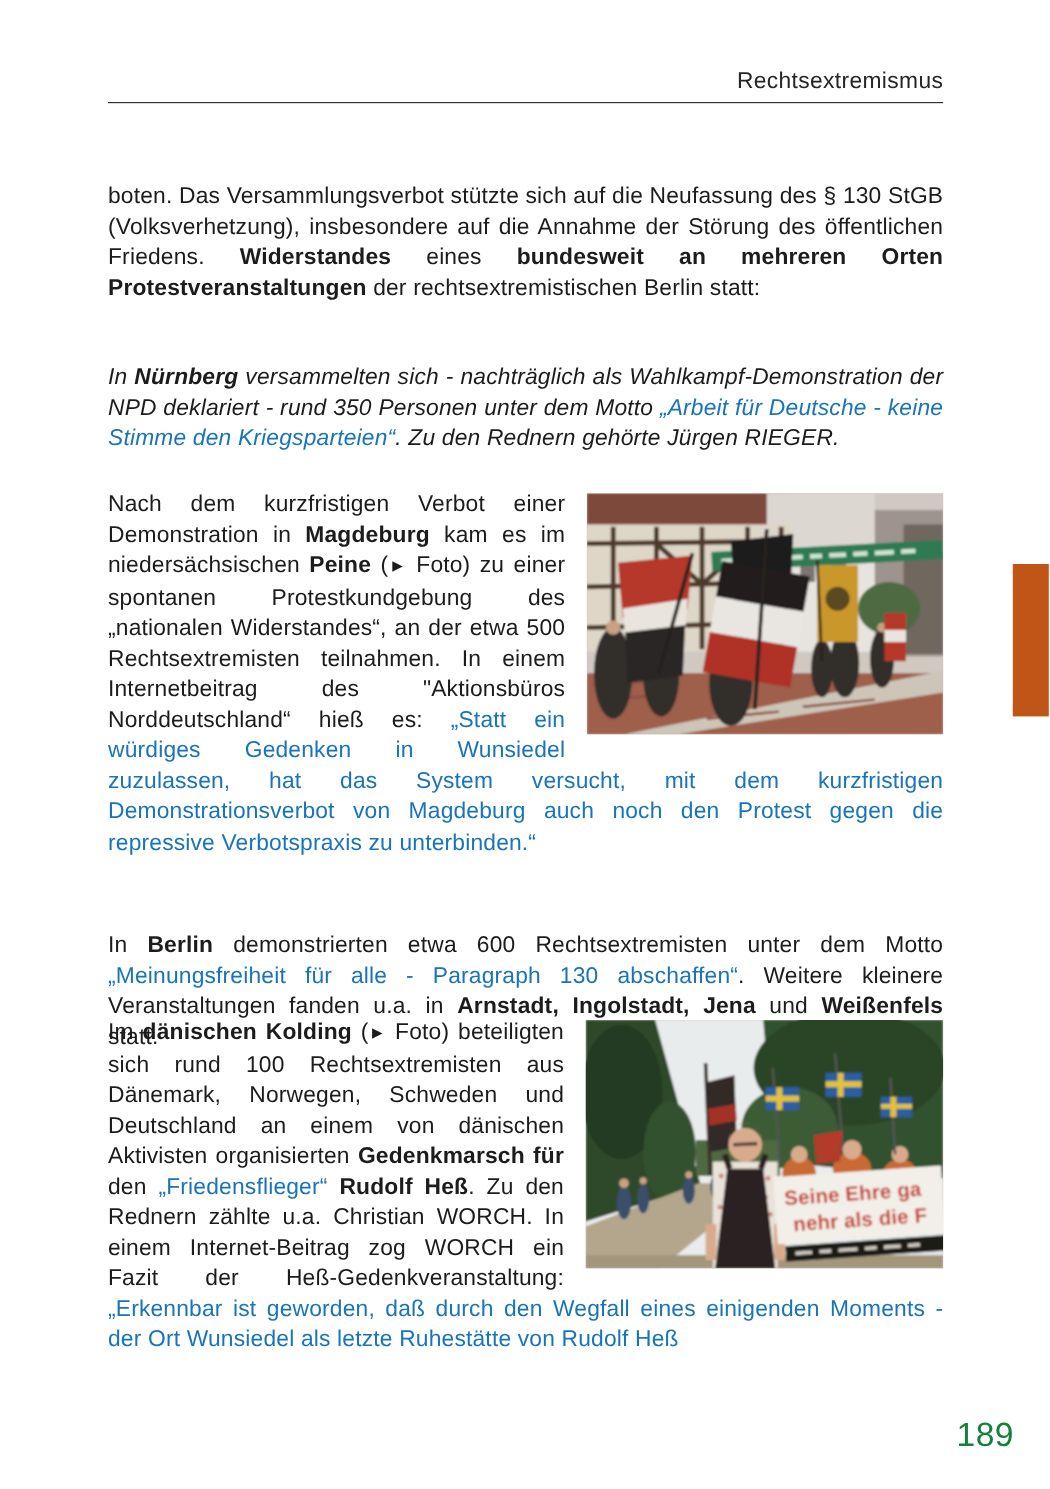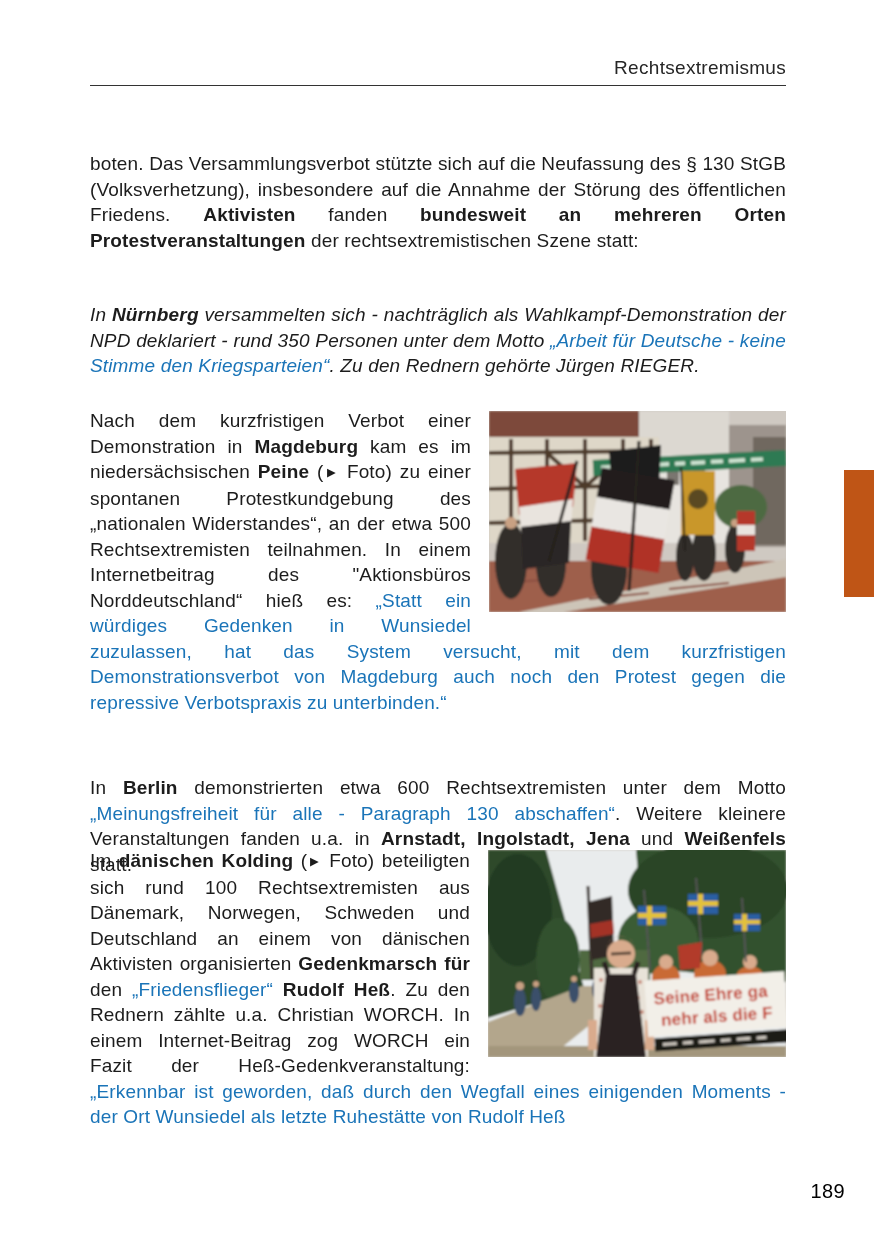--- a/index.html
+++ b/index.html
@@ -39,37 +39,37 @@
   }
   .photo svg{display:block;}
   .photo-peine{width:297px;height:201px;margin:3px 0 26px 18px;}
   .photo-kolding{width:298px;height:207px;margin:2px 0 18px 18px;}
   .side-tab{
     position:absolute;left:844px;top:470px;width:30px;height:127px;
     background:#bf5516;
   }
   .page-number{
     position:absolute;top:1180px;right:55px;
-    font-size:20px;letter-spacing:.4px;color:#000000;
+    font-size:28px;letter-spacing:.4px;color:#15803d;
   }
   .banner-text{
     font-family:"Liberation Sans", sans-serif;
     font-weight:700;
     fill:#c23a28;
   }
 </style>
 </head>
 <body>
 
 <div class="page">
 
   <div class="header-title">Rechtsextremismus</div>
   <div class="header-rule"></div>
 
-  <p class="para p1"><span>boten. Das Versammlungsverbot stützte sich auf die Neufassung des § 130 StGB (Volksverhetzung), insbesondere auf die Annahme der Störung des öffentlichen Friedens. </span><span class="b">Aktivisten</span><span> fanden </span><span class="b">bundesweit an mehreren Orten Protestveranstaltungen</span><span> der rechtsextremistischen Szene statt:</span></p>
+  <p class="para p1"><span>boten. Das Versammlungsverbot stützte sich auf die Neufassung des § 130 StGB (Volksverhetzung), insbesondere auf die Annahme der Störung des öffentlichen Friedens. </span><span class="b">Widerstandes</span><span> eines </span><span class="b">bundesweit an mehreren Orten Protestveranstaltungen</span><span> der rechtsextremistischen Berlin statt:</span></p>
 
   <p class="para p2"><span>In </span><span class="b">Nürnberg</span><span> versammelten sich - nachträglich als Wahlkampf-Demonstration der NPD deklariert - rund 350 Personen unter dem Motto </span><span class="blue">„Arbeit für Deutsche - keine Stimme den Kriegsparteien“</span><span>. Zu den Rednern gehörte Jürgen RIEGER.</span></p>
 
   <div class="para p3">
     <div class="photo photo-peine">
       <svg width="297" height="201" viewBox="0 0 297 201">
         <defs>
           <filter id="blur1" x="-5%" y="-5%" width="110%" height="110%">
               <feGaussianBlur stdDeviation="0.8"></feGaussianBlur>
             </filter>

